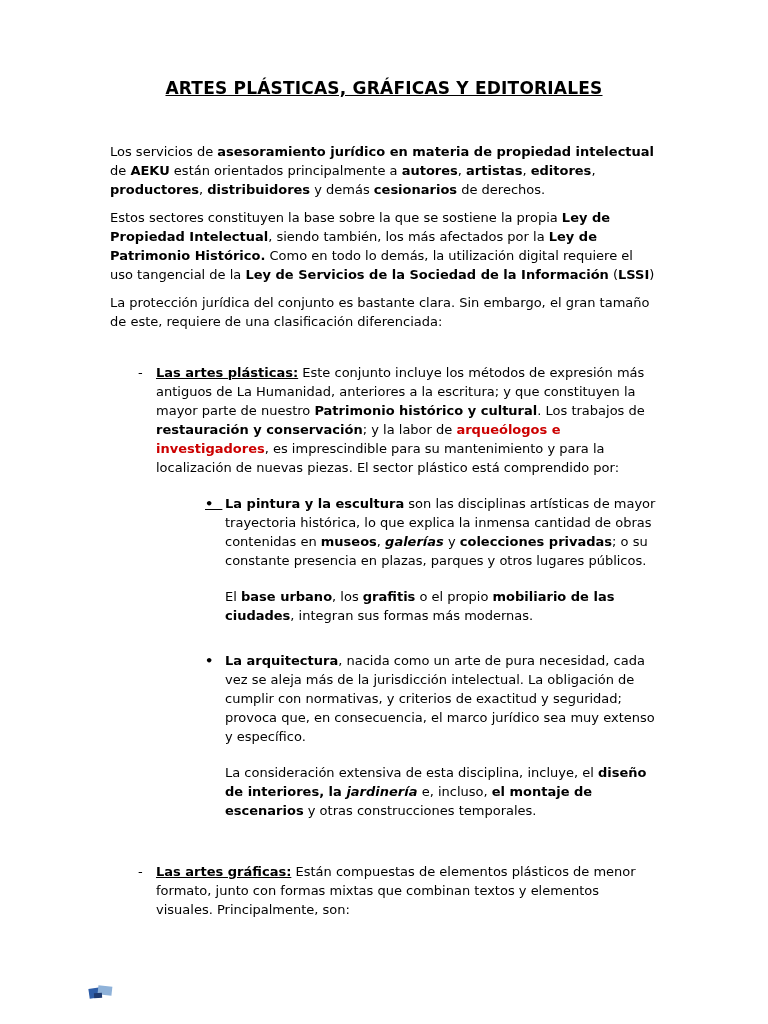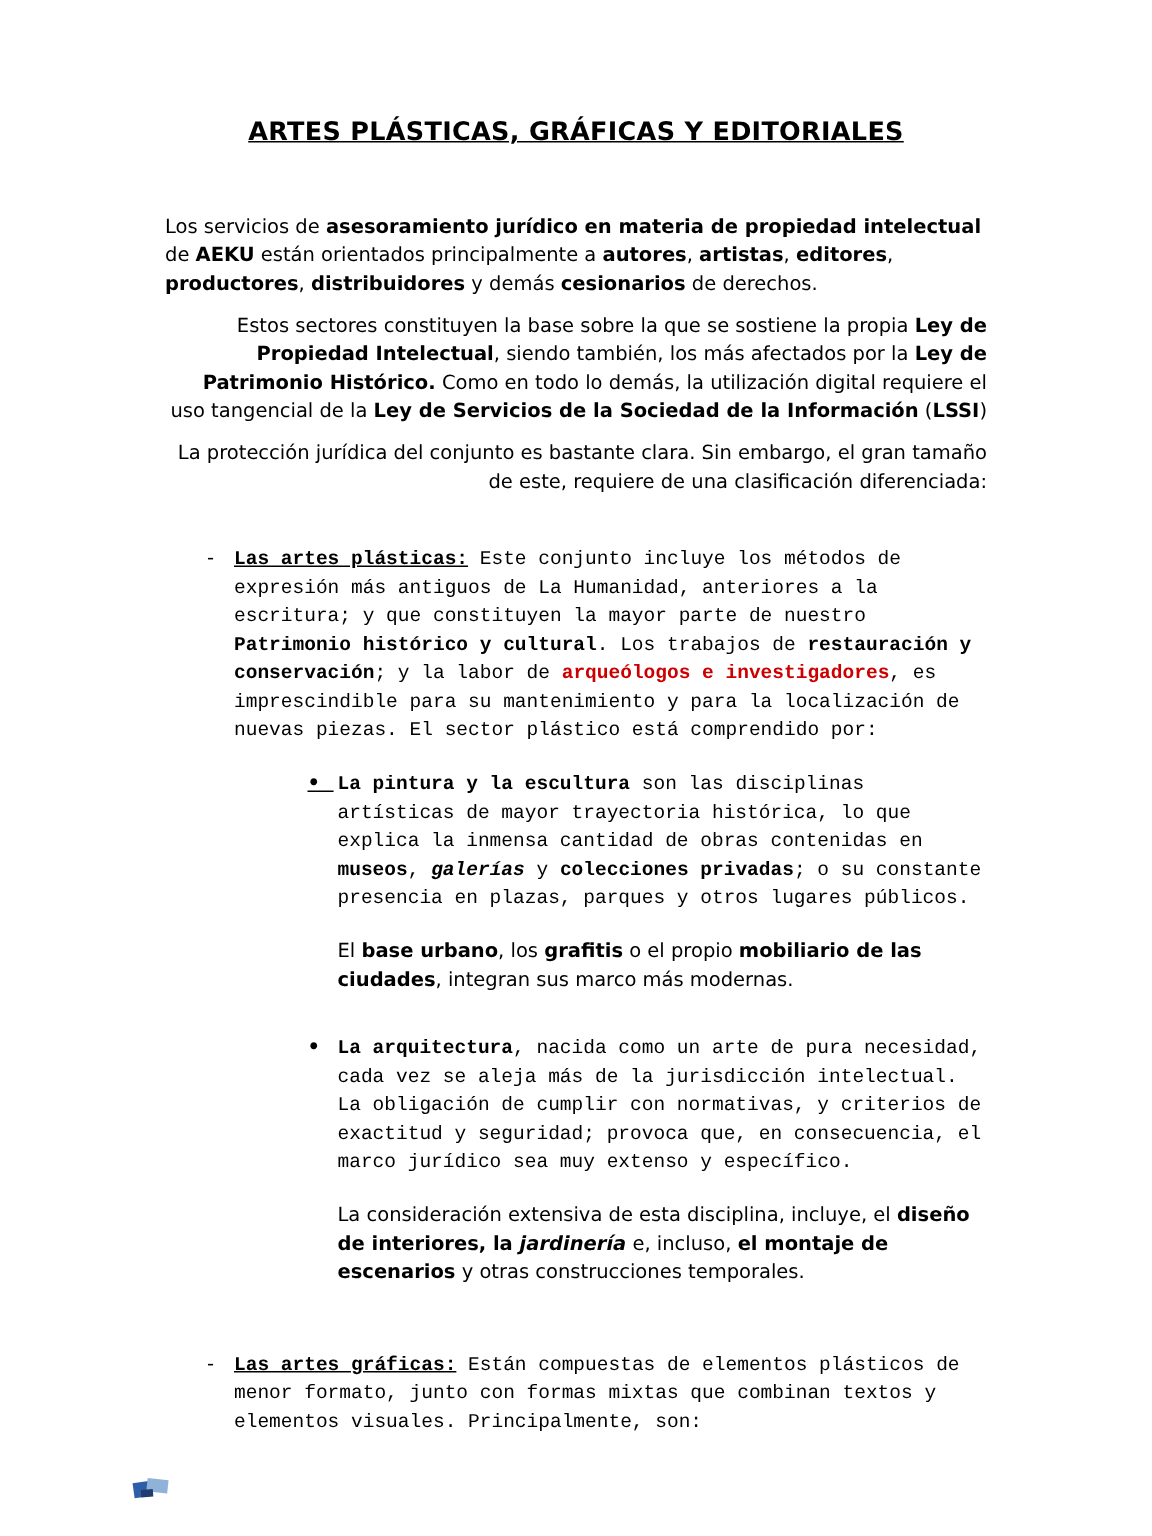--- a/index.html
+++ b/index.html
@@ -40,25 +40,25 @@
   .li {
     display: flex;
     font-size: 13px;
     line-height: 19px;
     align-items: flex-start;
   }
   .li.dash { padding-left: 28px; }
   .li.dash > .marker { flex: none; width: 18px; }
   .li.bullet { padding-left: 95px; }
   .li.bullet > .marker { flex: none; width: 20px; font-weight: bold; }
-  .li-body { flex: 1 1 auto; font-family: Liberation Mono, monospace; }
+  .li-body { flex: 1 1 auto; }
   .b { font-weight: bold; }
   .u { text-decoration: underline; }
   .i { font-style: italic; }
-  .gap-s  { margin-top: 9px; text-align: right; }
+  .gap-s  { margin-top: 9px; }
   .gap-m  { margin-top: 17px; }
   .gap-l  { margin-top: 26px; }
   .gap-xl { margin-top: 32px; }
   .gap-xxl{ margin-top: 42px; }
   .footer-mark {
     position: absolute;
     left: 88px;
     top: 984px;
     width: 28px;
     height: 16px;
@@ -75,21 +75,21 @@
         <p class="para gap-s"><span>Estos sectores constituyen la base sobre la que se sostiene la propia </span><span class="b">Ley de Propiedad Intelectual</span><span>, siendo también, los más afectados por la </span><span class="b">Ley de Patrimonio Histórico.</span><span> Como en todo lo demás, la utilización digital requiere el uso tangencial de la </span><span class="b">Ley de Servicios de la Sociedad de la Información</span><span> (</span><span class="b">LSSI</span><span>)</span></p>
         <p class="para gap-s"><span>La protección jurídica del conjunto es bastante clara. Sin embargo, el gran tamaño de este, requiere de una clasificación diferenciada:</span></p>
         <div class="li dash gap-xl">
           <span class="marker">-</span>
           <span class="li-body"><span class="b u">Las artes plásticas:</span><span> Este conjunto incluye los métodos de expresión más antiguos de La Humanidad, anteriores a la escritura; y que constituyen la mayor parte de nuestro </span><span class="b">Patrimonio histórico y cultural</span><span>. Los trabajos de </span><span class="b">restauración y conservación</span><span>; y la labor de </span><span class="b" style="color: rgb(204, 0, 0);">arqueólogos e investigadores</span><span>, es imprescindible para su mantenimiento y para la localización de nuevas piezas. El sector plástico está comprendido por:</span></span>
         </div>
         <div class="li bullet gap-m">
           <span class="marker u">•&nbsp;&nbsp;</span>
           <span class="li-body"><span class="b">La pintura y la escultura</span><span> son las disciplinas artísticas de mayor trayectoria histórica, lo que explica la inmensa cantidad de obras contenidas en </span><span class="b">museos</span><span>, </span><span class="b i">galerías</span><span> y </span><span class="b">colecciones privadas</span><span>; o su constante presencia en plazas, parques y otros lugares públicos.</span></span>
         </div>
-        <p class="para cont gap-m"><span>El </span><span class="b">base urbano</span><span>, los </span><span class="b">grafitis</span><span> o el propio </span><span class="b">mobiliario de las ciudades</span><span>, integran sus marco más modernas.</span></p>
+        <p class="para cont gap-m"><span>El </span><span class="b">base urbano</span><span>, los </span><span class="b">grafitis</span><span> o el propio </span><span class="b">mobiliario de las ciudades</span><span>, integran sus formas más modernas.</span></p>
         <div class="li bullet gap-l">
           <span class="marker">•</span>
           <span class="li-body"><span class="b">La arquitectura</span><span>, nacida como un arte de pura necesidad, cada vez se aleja más de la jurisdicción intelectual. La obligación de cumplir con normativas, y criterios de exactitud y seguridad; provoca que, en consecuencia, el marco jurídico sea muy extenso y específico.</span></span>
         </div>
         <p class="para cont gap-m"><span>La consideración extensiva de esta disciplina, incluye, el </span><span class="b">diseño de interiores, la </span><span class="b i">jardinería</span><span> e, incluso, </span><span class="b">el montaje de escenarios</span><span> y otras construcciones temporales.</span></p>
         <div class="li dash gap-xxl">
           <span class="marker">-</span>
           <span class="li-body"><span class="b u">Las artes gráficas:</span><span> Están compuestas de elementos plásticos de menor formato, junto con formas mixtas que combinan textos y elementos visuales. Principalmente, son:</span></span>
         </div>
       </div>

